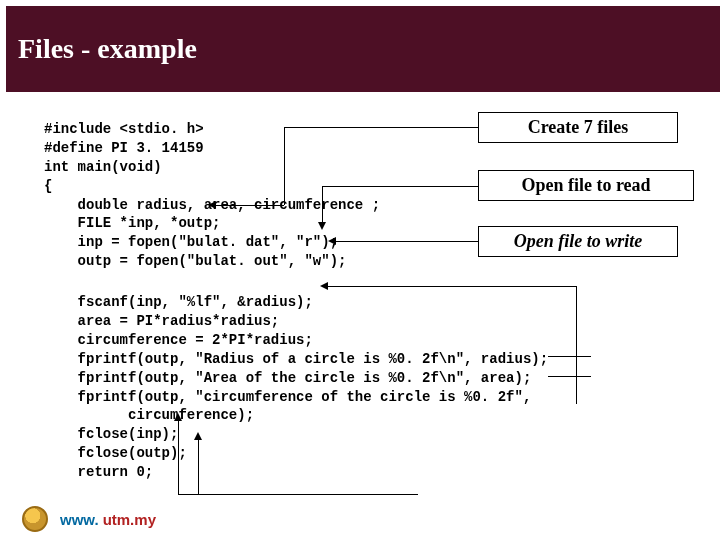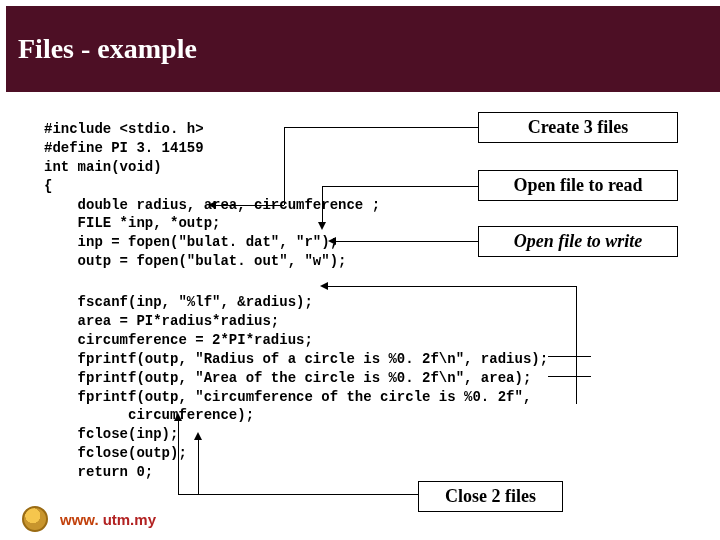--- a/index.html
+++ b/index.html
@@ -71,21 +71,21 @@
     border-radius: 50%;
     background: radial-gradient(circle at 40% 35%, #f6c64d 0 38%, #c8952d 39% 100%);
     border: 2px solid #9a6b13;
   }
   .brand {
     font-family: Arial, sans-serif;
     font-size: 15px;
     font-weight: bold;
     color: #b22222;
   }
-  .brand .www { color: #c2410c; }
+  .brand .www { color: #0369a1; }
 </style>
 </head>
 <body>
 
 <div class="header">
   <h1>Files - example</h1>
 </div>
 
 <div class="content">
 
@@ -102,24 +102,23 @@
     area = PI*radius*radius;
     circumference = 2*PI*radius;
     fprintf(outp, "Radius of a circle is %0. 2f\n", radius);
     fprintf(outp, "Area of the circle is %0. 2f\n", area);
     fprintf(outp, "circumference of the circle is %0. 2f",
           circumference);
     fclose(inp);
     fclose(outp);
     return 0;</pre>
 
-  <div class="labelbox" style="left:470px; top:16px; width:200px;">Create 3 files</div>
-  <div class="labelbox" style="left:470px; top:74px; width:200px;">Open file to read</div>
+  <div class="labelbox" style="left:470px; top:16px; width:200px;">Create 7 files</div>
+  <div class="labelbox" style="left:470px; top:74px; width:216px;">Open file to read</div>
   <div class="labelbox" style="left:470px; top:130px; width:200px;font-style:italic;">Open file to write</div>
-  <div class="labelbox" style="left:410px; top:385px; width:145px;">Close 2 files</div>
 
   <div class="connector" style="left:276px; top:31px; width:194px; height:1px;"></div>
   <div class="connector" style="left:276px; top:31px; width:1px; height:78px;"></div>
   <div class="connector" style="left:206px; top:109px; width:70px; height:1px;"></div>
   <div class="arrowhead" style="left:200px; top:105px; border-top:4px solid transparent; border-bottom:4px solid transparent; border-right:8px solid #000;"></div>
 
   <div class="connector" style="left:314px; top:90px; width:156px; height:1px;"></div>
   <div class="connector" style="left:314px; top:90px; width:1px; height:38px;"></div>
   <div class="arrowhead" style="left:310px; top:126px; border-left:4px solid transparent; border-right:4px solid transparent; border-top:8px solid #000;"></div>
 

